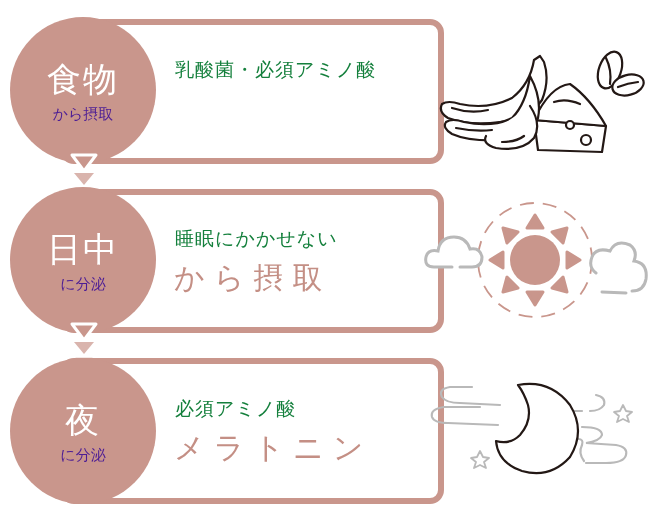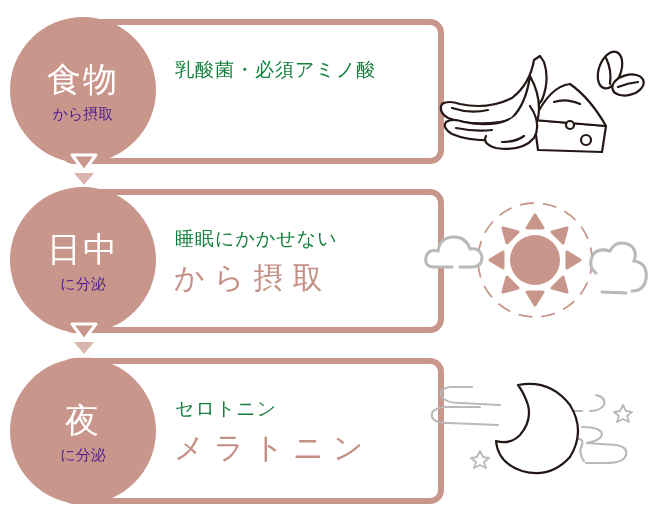--- a/index.html
+++ b/index.html
@@ -157,21 +157,21 @@
     <path d="M6 4 L30 4 L18 20 Z" fill="#c9968c" stroke="#ffffff" stroke-width="3" stroke-linejoin="round"></path>
     <path d="M8 22 L28 22 L18 34 Z" fill="#d9b4ad"></path>
     <path d="M6 36 L30 36 L18 50 Z" fill="#e9d2cd" stroke="#ffffff" stroke-width="3" stroke-linejoin="round"></path>
   </svg>
 
   <div class="card" style="top:358px;height:146px;"></div>
   <div class="circle" style="top:358px;">
     <div class="circle-title">夜</div>
     <div class="circle-sub">に分泌</div>
   </div>
-  <div class="label" style="top:396px;">セロトニン</div>
+  <div class="label" style="top:396px;">必須アミノ酸</div>
   <div class="main" style="top:428px;">メラトニン</div>
 
   <svg class="illus" style="left:420px;top:375px;" width="230" height="110" viewBox="0 0 230 110">
 
     <g fill="none" stroke="#b9b9b9" stroke-width="2.2" stroke-linecap="round">
       <path d="M52 12 L30 12 Q18 14 22 22 Q26 28 40 28 L80 30"></path>
       <path d="M60 32 L24 32 Q10 34 12 42 Q14 48 28 48 L78 50"></path>
       <path d="M176 20 Q186 22 184 30 Q180 36 170 36 M162 36 L154 36"></path>
       <path d="M162 52 Q182 52 182 60 Q180 66 166 68 L196 70 Q208 72 206 80 Q204 88 186 88 L166 88"></path>
       <path d="M162 70 Q158 78 164 86"></path>

